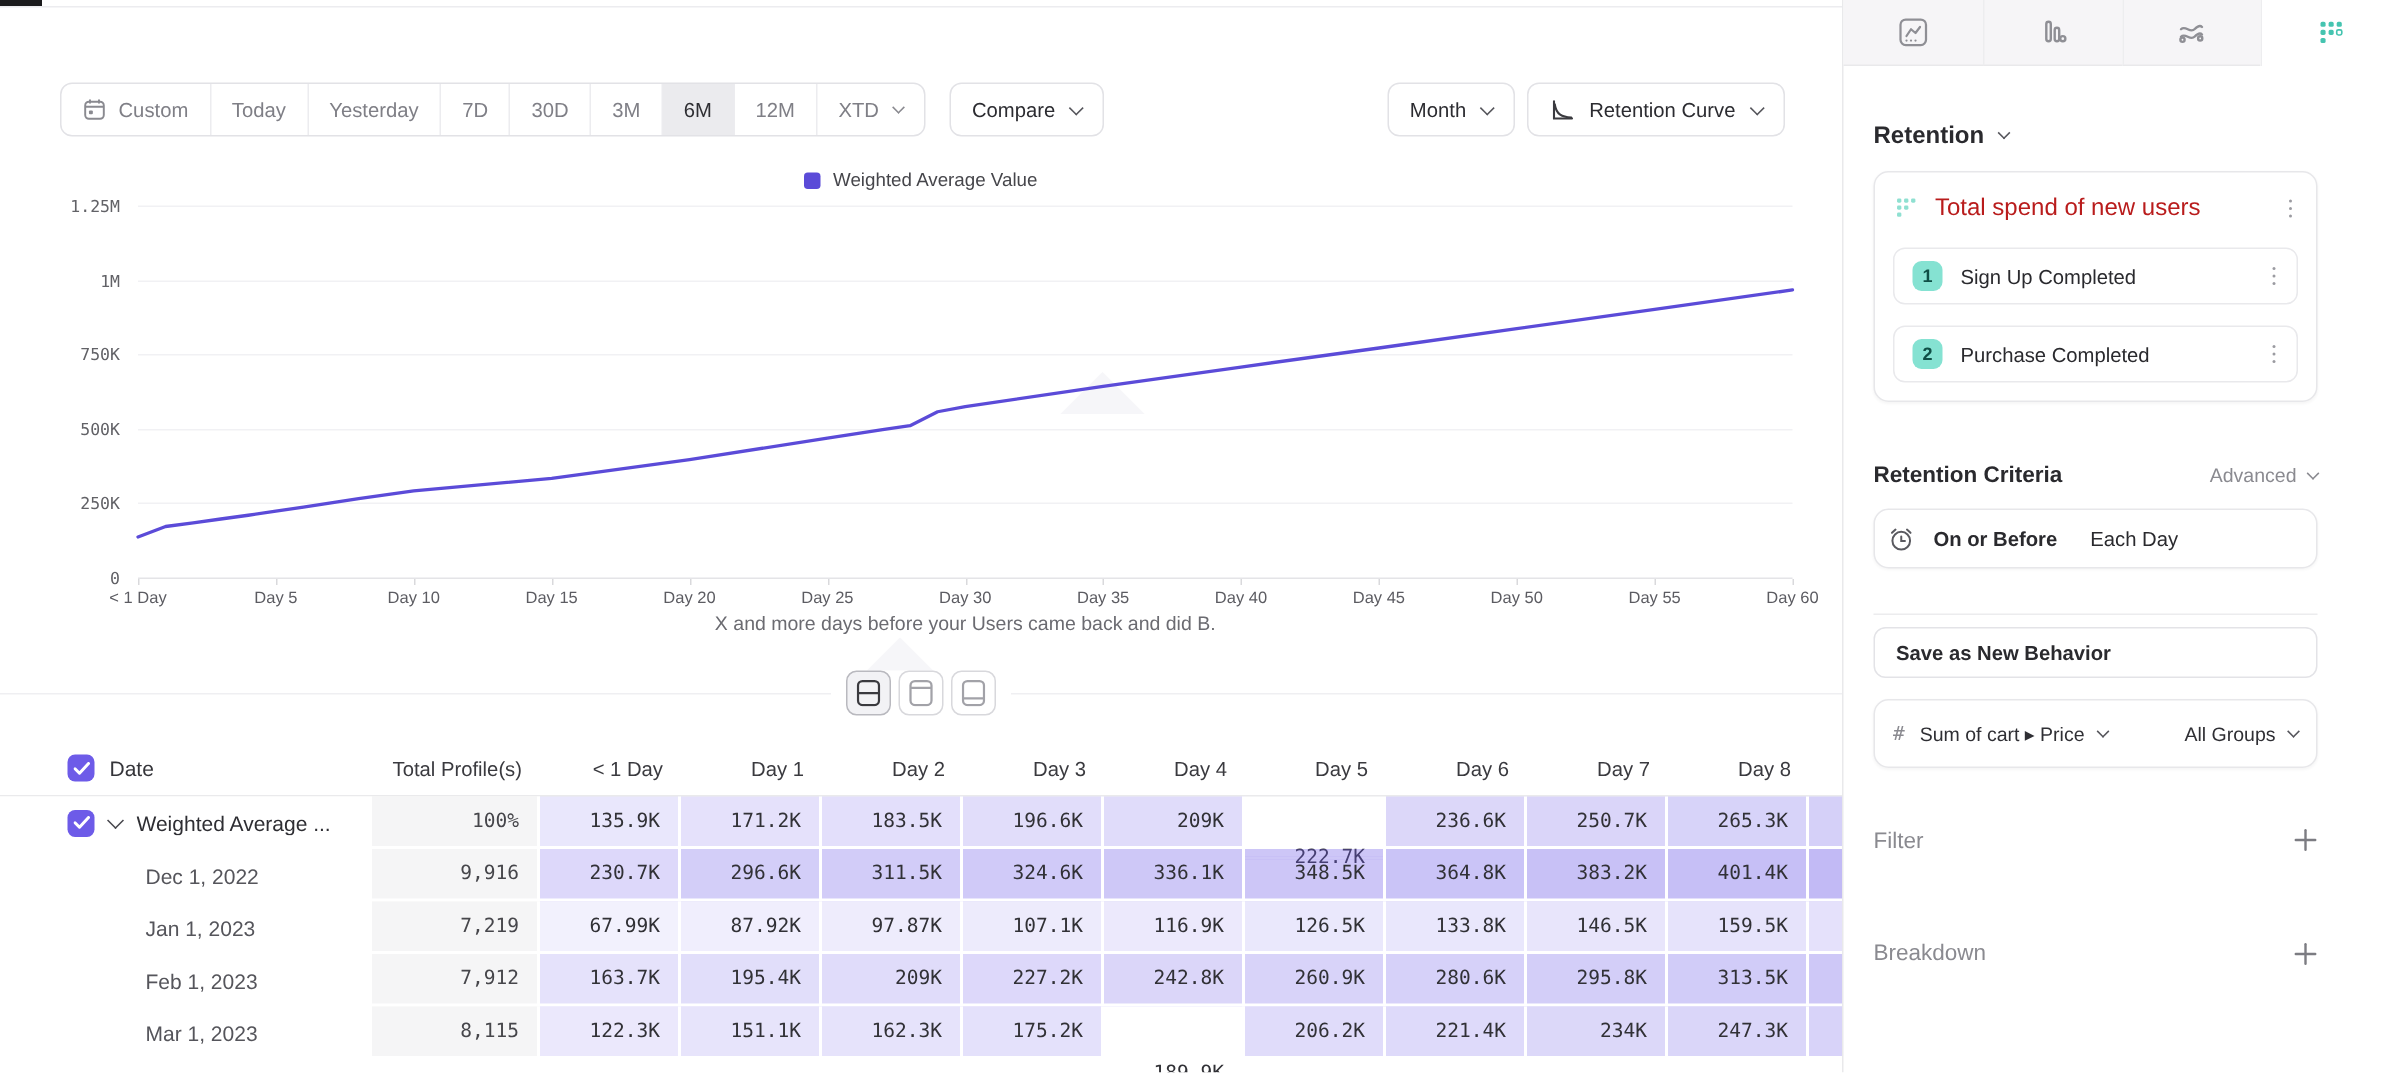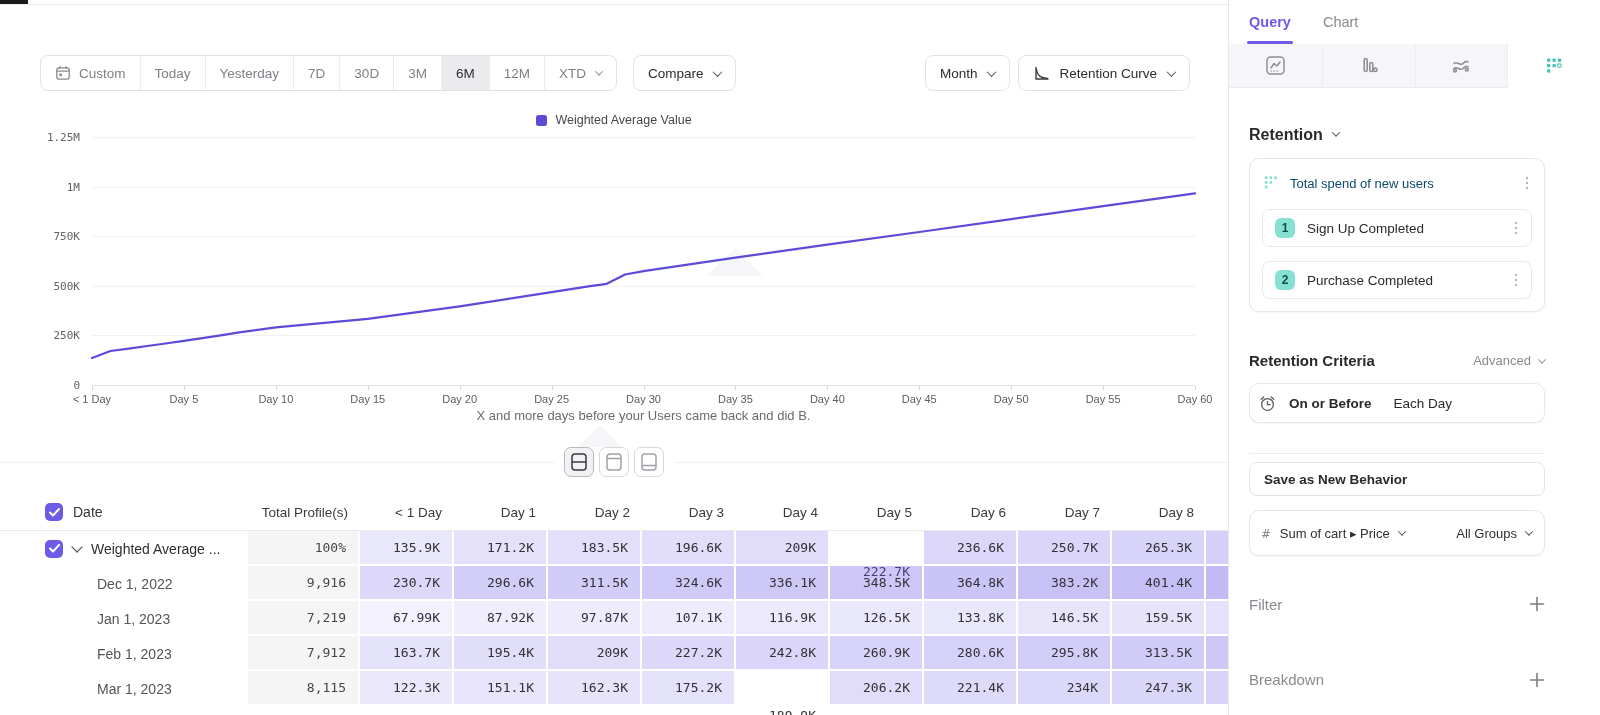--- a/index.html
+++ b/index.html
@@ -65,21 +65,21 @@
   .qtab.active::after { content:""; position:absolute; left:-2px; right:-2px; bottom:0; height:3px; background:#6D5BE8; border-radius:2px; }
   .rtabs { display:flex; height:44px; }
   .rtab { width:93px; display:flex; align-items:center; justify-content:center; background:#F6F5F7; border-bottom:1px solid #E9E9EB; cursor:pointer; }
   .rtab + .rtab { border-left:1px solid #EDEDEF; }
   .rtab.active { background:#fff; border-bottom:none; border-left:1px solid #EDEDEF; }
   .sb-content { padding:0 0 0 20px; width:316px; }
   .sb-heading { margin-top:38px; display:flex; align-items:center; gap:8px; font-size:16px; font-weight:bold; color:#2A2A2E; }
   .card { margin-top:14px; border:1px solid #E7E7EA; border-radius:10px; background:#fff; box-shadow:0 1px 2px rgba(20,20,25,0.04); }
   .card1 { padding:12px; }
   .card1-head { display:flex; align-items:center; gap:10px; height:24px; margin-bottom:14px; }
-  .card1-title { font-size:13px; color:#0c4a6e; flex:1; }
+  .card1-title { font-size:16px; color:#b91c1c; flex:1; }
   .step { display:flex; align-items:center; gap:12px; height:38px; border:1px solid #E9E9EC; border-radius:8px; padding:0 10px 0 12px; margin-top:14px; }
   .step:first-of-type { margin-top:0; }
   .badge { width:20px; height:20px; border-radius:6px; background:#85E2D2; color:#0F4F46; font-size:12px; font-weight:bold; display:flex; align-items:center; justify-content:center; flex:none; }
   .step-label { font-size:13.5px; color:#2A2A2E; flex:1; }
   .kebab { display:flex; flex-direction:column; gap:2.5px; padding:4px; cursor:pointer; }
   .kebab i { width:2.5px; height:2.5px; border-radius:50%; background:#9B9BA1; }
   .criteria-row { margin-top:40px; display:flex; align-items:center; }
   .criteria-title { font-size:15px; font-weight:bold; color:#2A2A2E; flex:1; }
   .advanced { font-size:13px; color:#8A8A90; display:flex; align-items:center; gap:6px; cursor:pointer; }
   .card2 { height:40px; display:flex; align-items:center; gap:12px; padding:0 8px; cursor:pointer; }
@@ -358,28 +358,20 @@
             <div class="c-day" style="background: rgba(109, 91, 232, 0.227);">221.4K</div>
             <div class="c-day" style="background: rgba(109, 91, 232, 0.24);">234K</div>
             <div class="c-day" style="background: rgba(109, 91, 232, 0.25);">247.3K</div>
             <div class="c-day" style="background: rgba(109, 91, 232, 0.267);"></div>
           </div>
         </div>
     </div>
   </div>
 
   <aside class="sidebar">
-    <div class="qtabs">
-      <div class="qtab active">
-          <span>Query</span>
-        </div>
-      <div class="qtab">
-          <span>Chart</span>
-        </div>
-    </div>
     <div class="rtabs">
       <div class="rtab">
         <svg width="21" height="21" viewBox="0 0 21 21" fill="none" stroke="#8F8F95" stroke-width="1.5">
           <rect x="2" y="2" width="17" height="17" rx="3.5"></rect>
           <polyline points="6 13 9 8.5 12 11 15 7" stroke-linecap="round" stroke-linejoin="round"></polyline>
           <line x1="6" y1="16" x2="6.01" y2="16" stroke-linecap="round"></line>
           <line x1="9" y1="16" x2="9.01" y2="16" stroke-linecap="round"></line>
           <line x1="12" y1="16" x2="12.01" y2="16" stroke-linecap="round"></line>
         </svg>
       </div>

